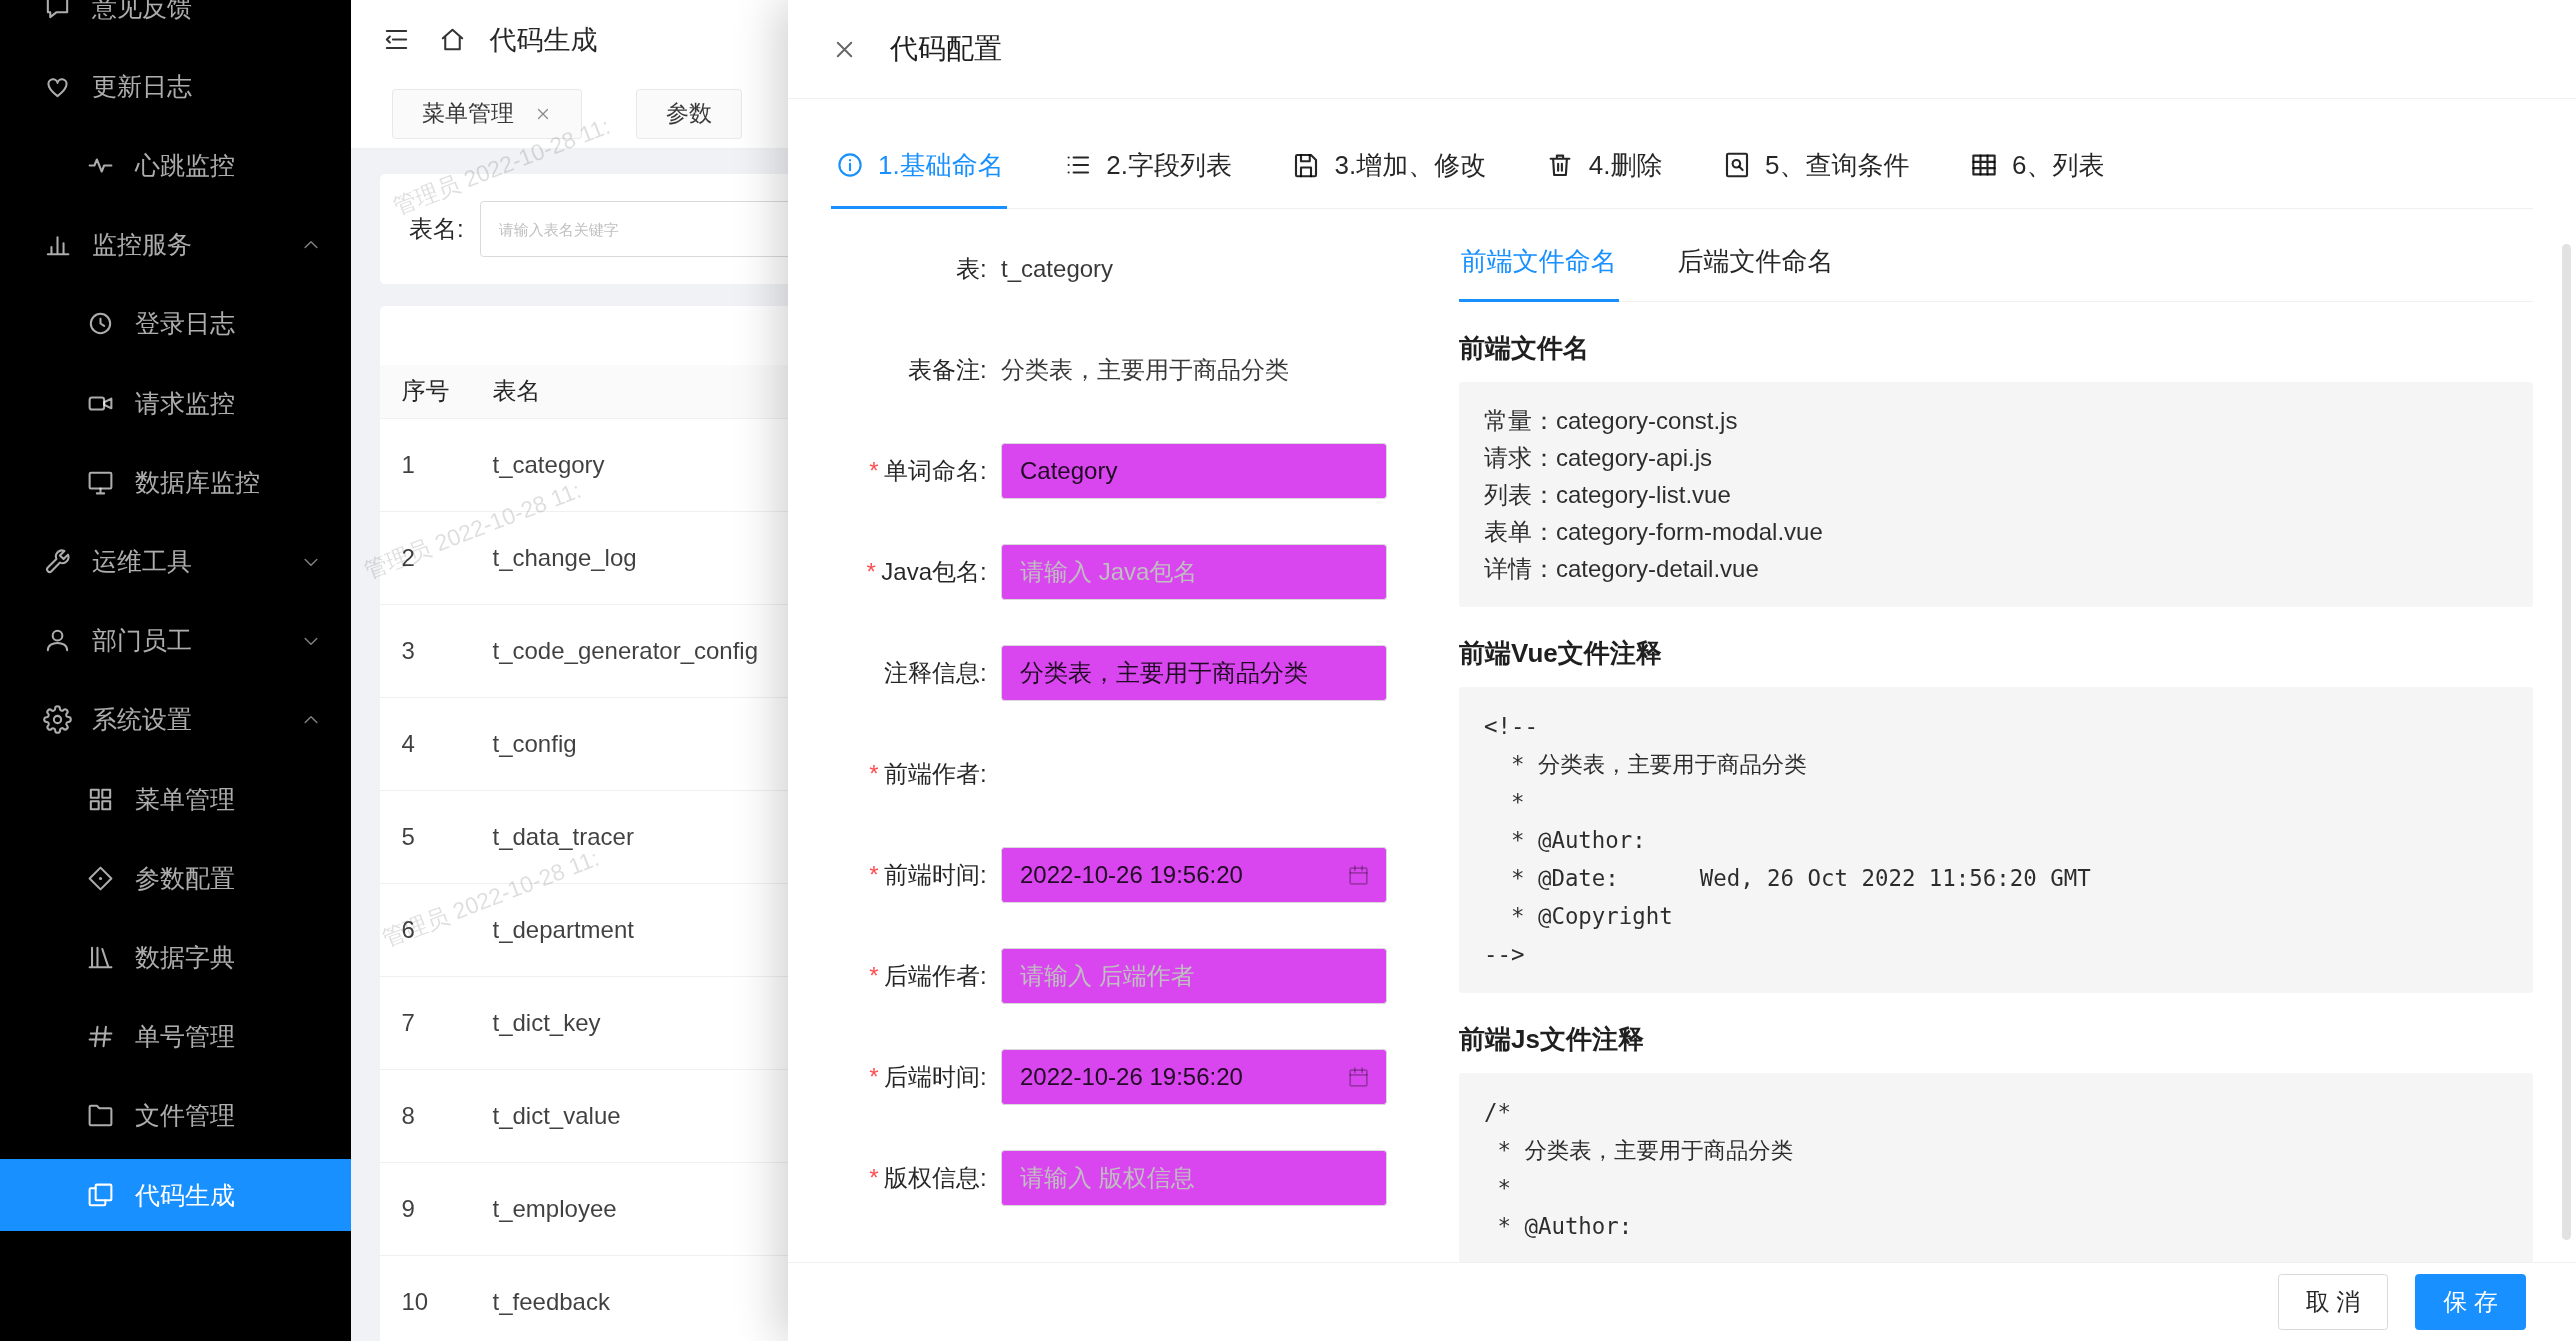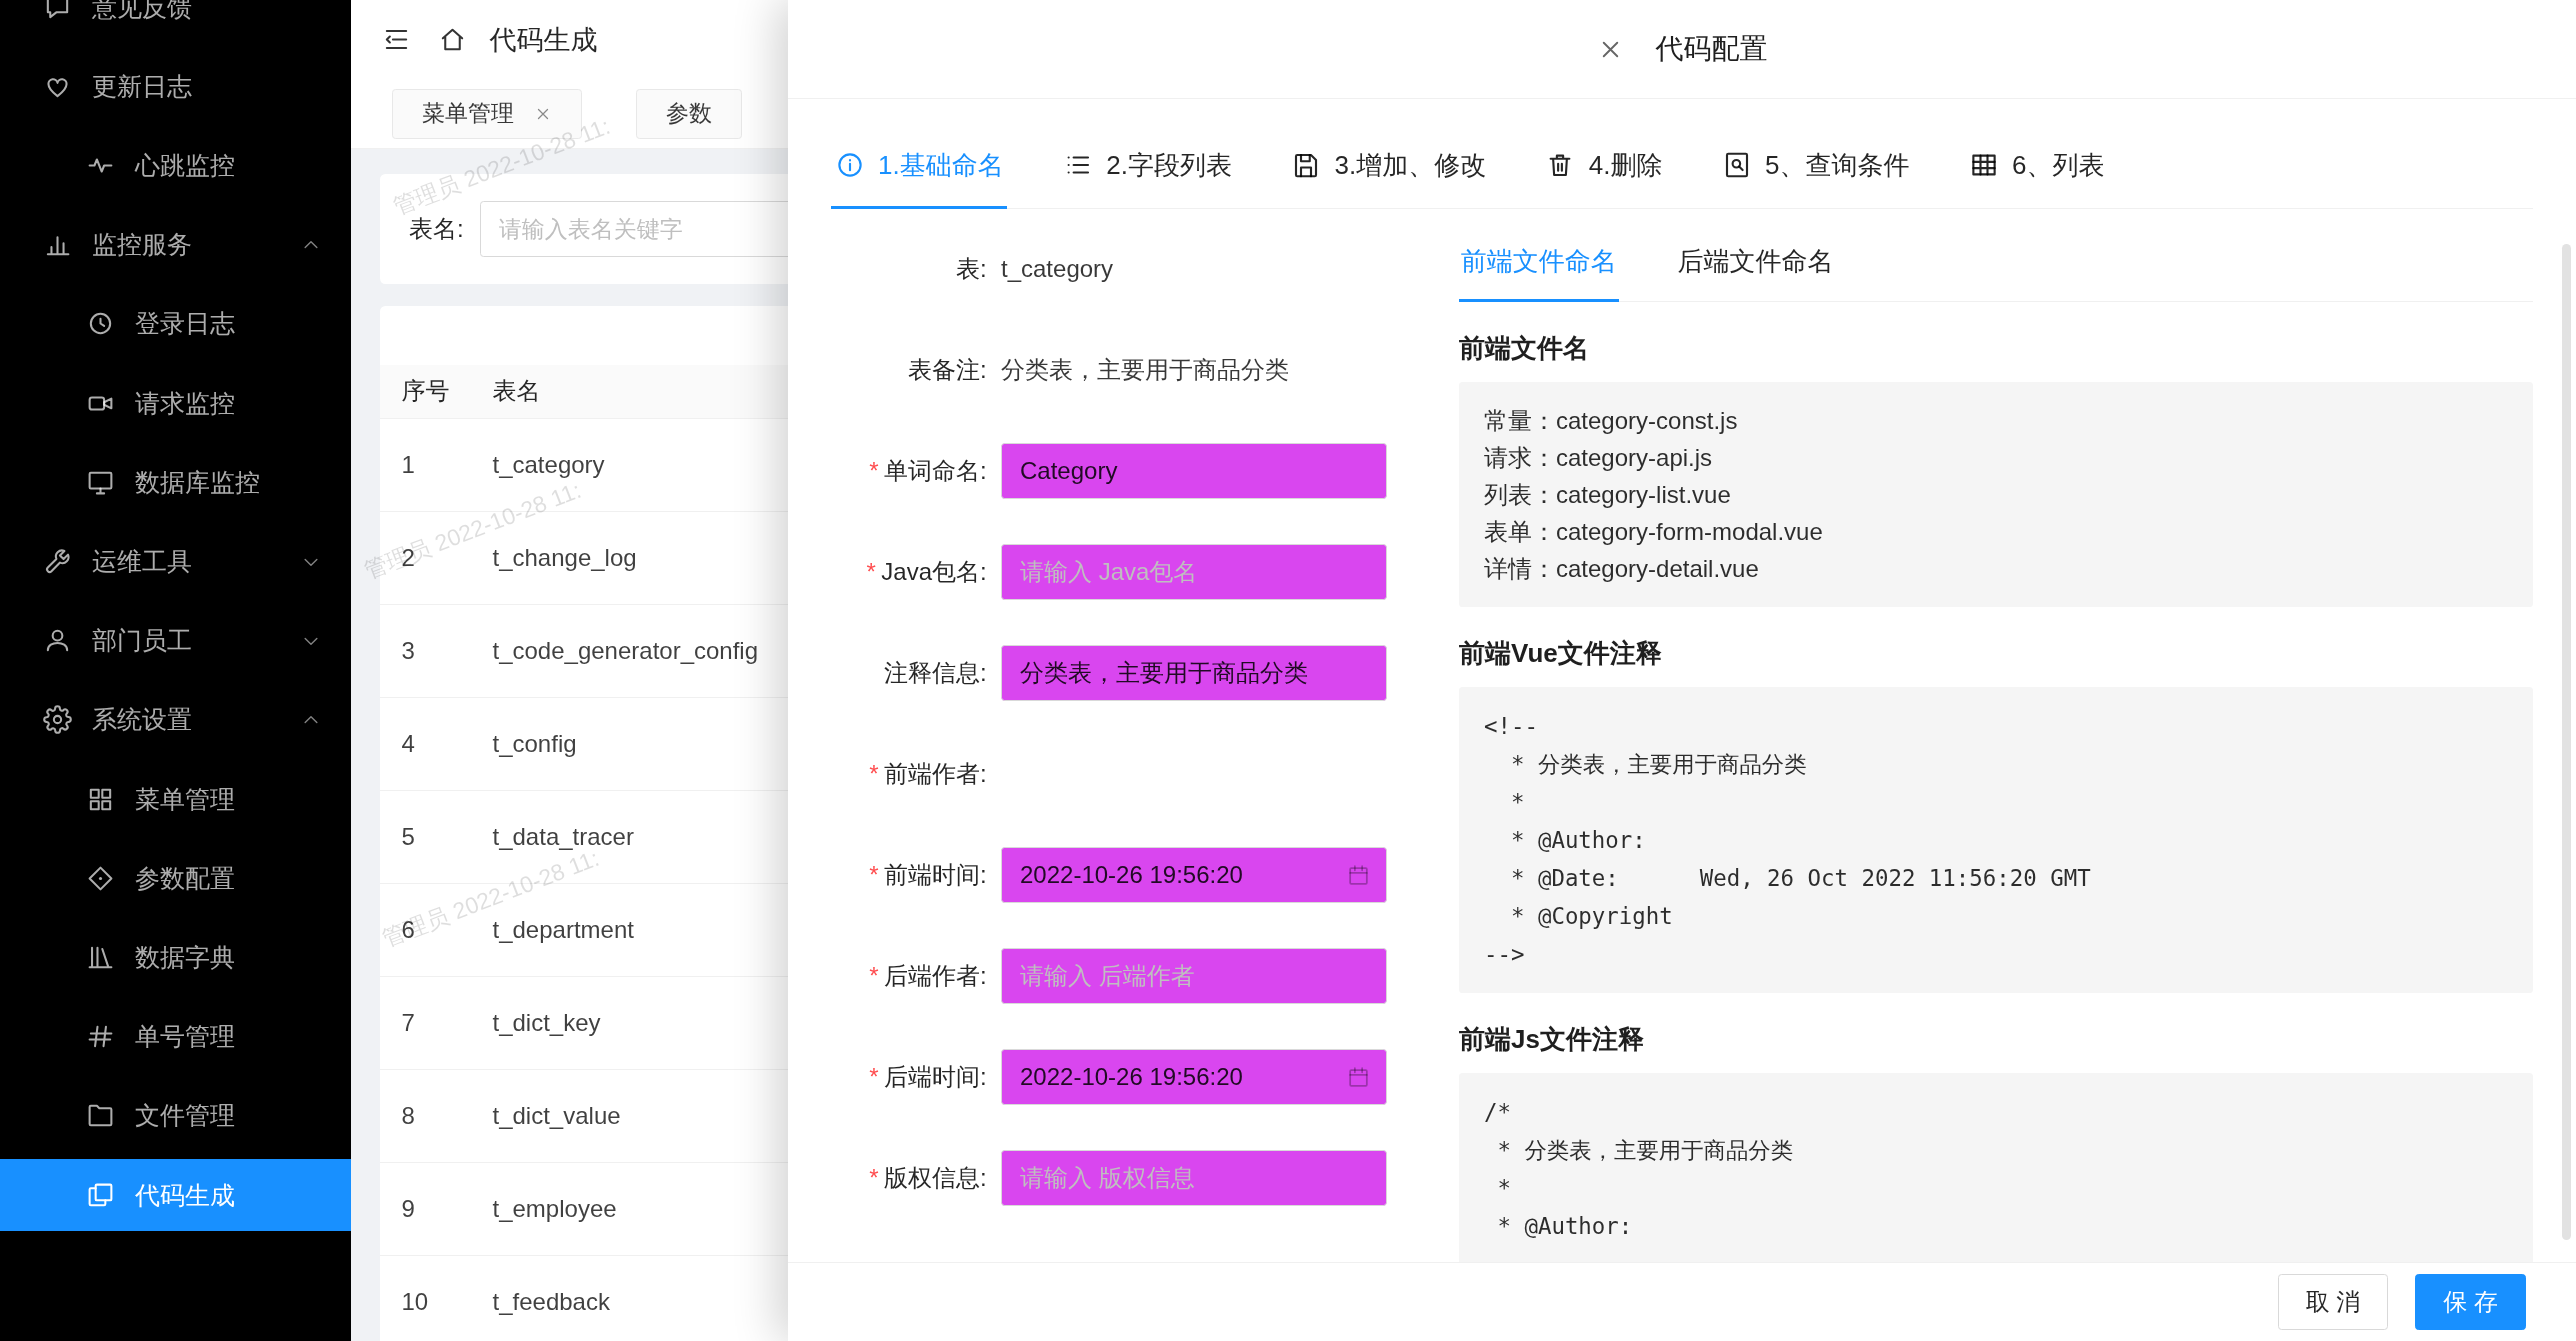--- a/index.html
+++ b/index.html
@@ -31,37 +31,37 @@
               display:flex; align-items:center; gap:54px; padding:0 41px; }
   .page-tab { display:flex; align-items:center; gap:20px; height:50px; padding:0 29px;
               background:#fafafa; border:0.9px solid #e8e8e8; border-radius:3.6px;
               font-size:23px; color:rgba(0,0,0,.78); white-space:nowrap; }
   .tab-close { width:18px; height:18px; color:rgba(0,0,0,.45); }
   .content { padding:25px 29px; }
   .card { background:#fff; border-radius:5.4px; }
   .filter-card { padding:27px 29px; display:flex; align-items:center; }
   .filter-label { font-size:24px; margin-right:16px; white-space:nowrap; }
   .filter-input { width:421px; height:56px; border:1.3px solid #d9d9d9; border-radius:3.6px;
-                  padding:1px 18px; font-size:23px; color:rgba(0,0,0,.85); outline:none; }
+                  padding:1px 18px; font-size:15px; color:rgba(0,0,0,.85); outline:none; }
   input::placeholder { color:#bfbfbf; }
   .table-card { margin-top:21.5px; padding-top:59px; overflow:hidden; }
   table { width:100%; border-collapse:collapse; font-size:24px; }
   th { background:#fafafa; text-align:left; font-weight:500; color:rgba(0,0,0,.85);
        padding:0 21.5px; height:54px; border-bottom:0.9px solid #f0f0f0; }
   td { padding:0 21.5px; height:93px; border-bottom:0.9px solid #f0f0f0; color:rgba(0,0,0,.75); }
   .col-idx { width:91px; }
   .watermark { position:absolute; font-size:23px; color:rgba(0,0,0,.13);
                transform:rotate(-21deg); white-space:nowrap; pointer-events:none; z-index:3; }
 
   
   .drawer { position:absolute; left:788px; top:0; right:0; height:100%; background:#fff;
             z-index:10; box-shadow:-10.8px 0 43px rgba(0,0,0,.18);
             display:flex; flex-direction:column; }
   .drawer-header { height:99px; flex:none; display:flex; align-items:center; gap:32px;
-                   padding:0 43px; border-bottom:0.9px solid #f0f0f0;justify-content:center; }
+                   padding:0 43px; border-bottom:0.9px solid #f0f0f0; }
   .drawer-close { width:27px; height:27px; color:rgba(0,0,0,.6); cursor:pointer; }
   .drawer-title { font-size:28px; font-weight:500; color:rgba(0,0,0,.88); }
   .drawer-body { flex:1; padding:36px 43px 0; overflow:hidden; position:relative; }
   .steps-bar { display:flex; gap:52px; border-bottom:1.8px solid #f0f0f0; }
   .step { position:relative; display:flex; align-items:center; gap:13.4px;
           padding:12.5px 3.6px 25px; font-size:26px; color:rgba(0,0,0,.85); cursor:pointer;
           white-space:nowrap; }
   .step-icon { width:30px; height:30px; }
   .step.active { color:#1890ff; }
   .step.active::after { content:""; position:absolute; left:0; right:0; bottom:-1.8px;

